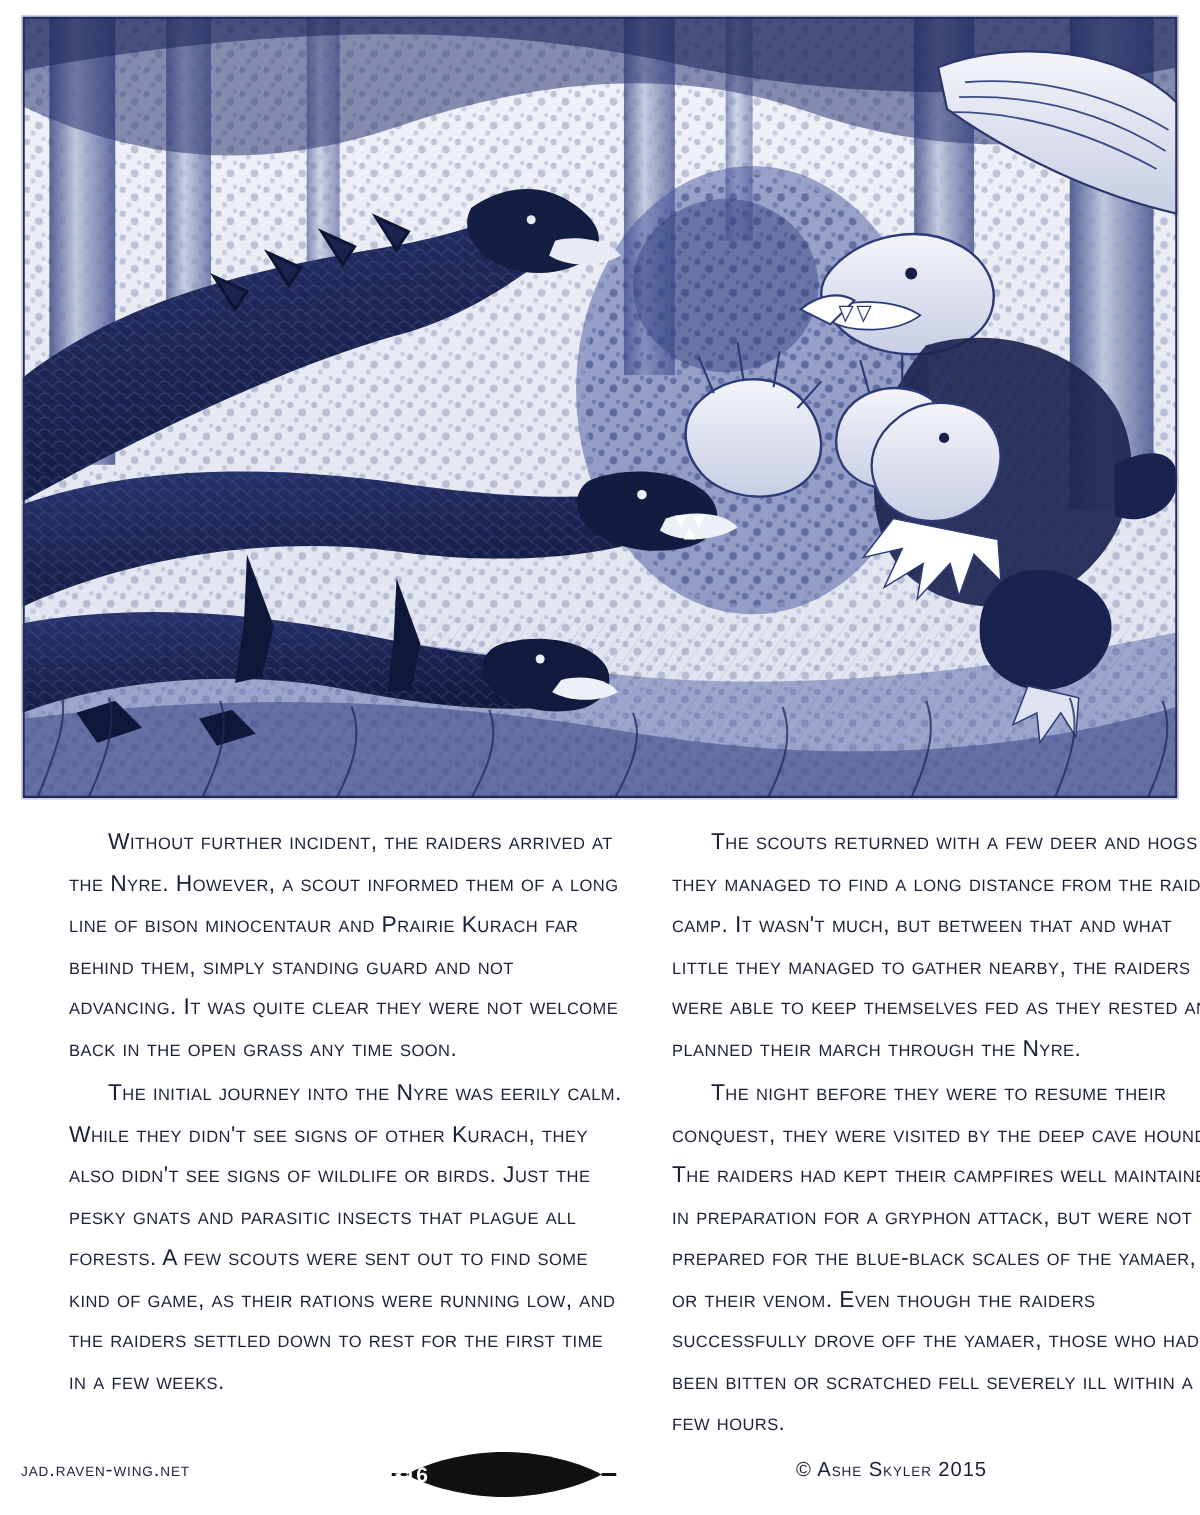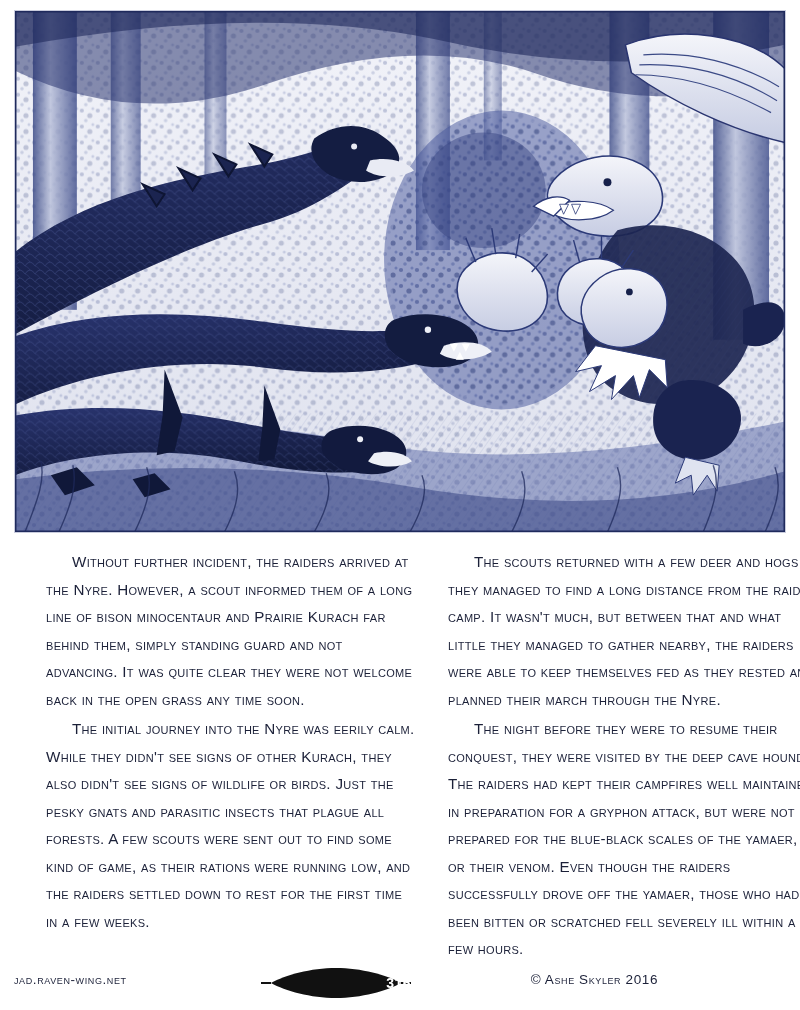--- a/index.html
+++ b/index.html
@@ -102,21 +102,21 @@
   .page-number-wrap svg {
     display: block;
   }
   .page-number {
     position: absolute;
     left: 0;
     top: 0;
     width: 150px;
     height: 34px;
     line-height: 34px;
-    text-align: right;
+    text-align: left;
     color: #ffffff;
     font-size: 14px;
     font-weight: bold;
     letter-spacing: 0.5px;
   }
 </style>
 </head>
 <body>
 
 <div class="page">
@@ -310,16 +310,16 @@
     <div class="footer-left">jad.raven-wing.net</div>
 
     <div class="page-number-wrap">
       <svg width="150" height="34" viewBox="0 0 150 34">
         <path d="M75 2 C100 2 126 9 140 17 C126 25 100 32 75 32 C50 32 24 25 10 17 C24 9 50 2 75 2 Z" fill="#111111"></path>
         <path d="M10 17 L0 17 M140 17 L150 17" stroke="#111111" stroke-width="2"></path>
       </svg>
       <div class="page-number">316</div>
     </div>
 
-    <div class="footer-right">© Ashe Skyler 2016</div>
+    <div class="footer-right">© Ashe Skyler 2015</div>
   </div>
 
 </div>
 
 </body></html>

